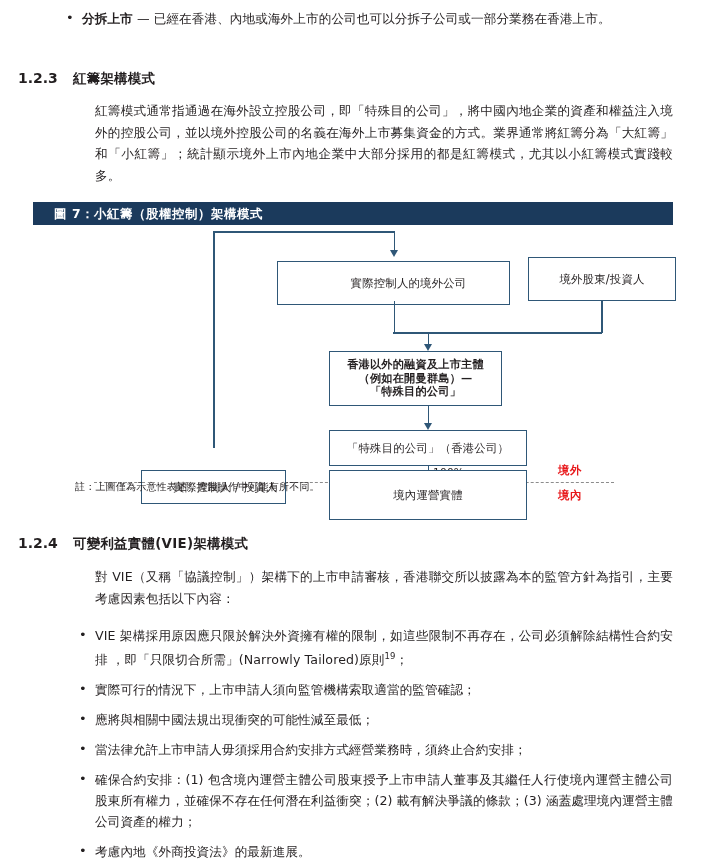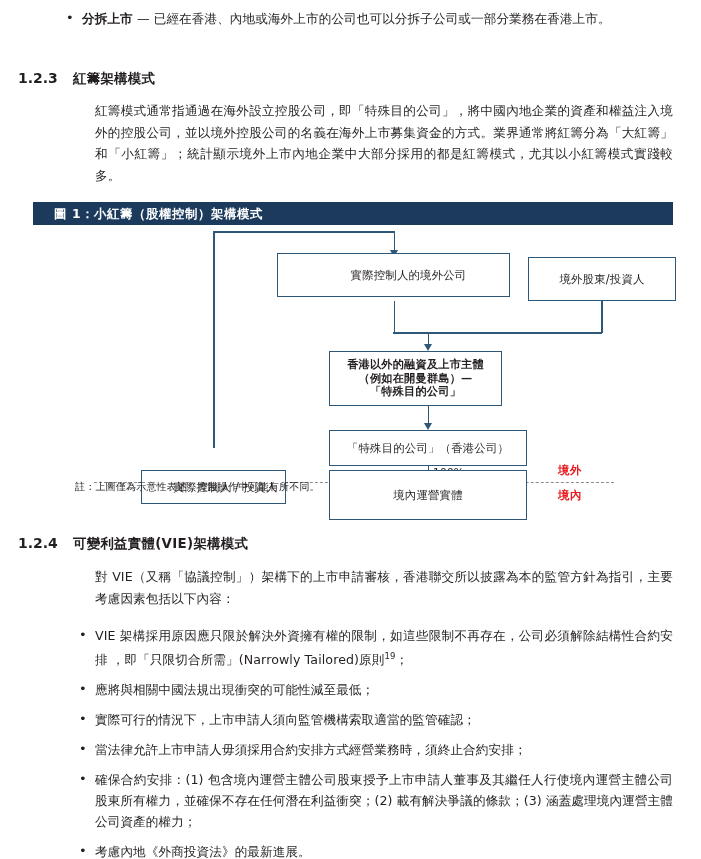--- a/index.html
+++ b/index.html
@@ -175,32 +175,32 @@
 
   <div class="section-head abs" id="head-123">
     <span class="section-num">1.2.3</span>
     <span class="section-title">紅籌架構模式</span>
   </div>
 
   <div class="body-para abs" id="para-123">紅籌模式通常指通過在海外設立控股公司，即「特殊目的公司」，將中國內地企業的資產和權益注入境外的控股公司，並以境外控股公司的名義在海外上市募集資金的方式。業界通常將紅籌分為「大紅籌」和「小紅籌」；統計顯示境外上市內地企業中大部分採用的都是紅籌模式，尤其以小紅籌模式實踐較多。</div>
 
   <div class="abs" id="figure">
 
-    <div class="fig-header">圖 1：小紅籌（股權控制）架構模式</div>
+    <div class="fig-header">圖 7：小紅籌（股權控制）架構模式</div>
 
     <div class="fig-canvas">
 
       <div class="line hline" style="left:180px; top:6px; width:182px;"></div>
 
       <div class="line vline" style="left:180px; top:6px; height:217px;"></div>
 
       <div class="line vline" style="left:360.5px; top:6px; height:22px;"></div>
       <div class="arrowhead" style="left:356.7px; top:25px;"></div>
 
-      <div class="node" style="left:244px; top:28px; width:233px; height:44px;padding-left:30px;">實際控制人的境外公司</div>
+      <div class="node" style="left:244px; top:36px; width:233px; height:44px;padding-left:30px;">實際控制人的境外公司</div>
 
       <div class="node" style="left:495px; top:32px; width:148px; height:44px;">境外股東/投資人</div>
 
       <div class="line vline" style="left:360.5px; top:76px; height:32px;"></div>
       <div class="line vline" style="left:568px; top:76px; height:32px;"></div>
       <div class="line hline" style="left:360px; top:107px; width:209px;"></div>
       <div class="line vline" style="left:394.5px; top:107px; height:15px;"></div>
       <div class="arrowhead" style="left:390.7px; top:119px;"></div>
 
       <div class="node bold" style="left:296px; top:126px; width:173px; height:55px; white-space:pre-line;">香港以外的融資及上市主體
@@ -235,26 +235,26 @@
     <span class="section-title">可變利益實體(VIE)架構模式</span>
   </div>
 
   <div class="body-para abs" id="para-124">對 VIE（又稱「協議控制」）架構下的上市申請審核，香港聯交所以披露為本的監管方針為指引，主要考慮因素包括以下內容：</div>
 
   <ul class="bullet-list abs" id="vie-bullets">
     <li class="bullet-item">
       <span>VIE 架構採用原因應只限於解決外資擁有權的限制，如這些限制不再存在，公司必須解除結構性合約安排 ，即「只限切合所需」(Narrowly Tailored)原則</span><sup>19</sup><span>；</span>
     </li>
     <li class="bullet-item">
+      <span>實際可行的情況下，上市申請人須向監管機構索取適當的監管確認；</span>
+    </li>
+    <li class="bullet-item">
       <span>應將與相關中國法規出現衝突的可能性減至最低；</span>
     </li>
     <li class="bullet-item">
-      <span>實際可行的情況下，上市申請人須向監管機構索取適當的監管確認；</span>
-    </li>
-    <li class="bullet-item">
       <span>當法律允許上市申請人毋須採用合約安排方式經營業務時，須終止合約安排；</span>
     </li>
     <li class="bullet-item">
       <span>確保合約安排：(1) 包含境內運營主體公司股東授予上市申請人董事及其繼任人行使境內運營主體公司股東所有權力，並確保不存在任何潛在利益衝突；(2) 載有解決爭議的條款；(3) 涵蓋處理境內運營主體公司資產的權力；</span>
     </li>
     <li class="bullet-item">
       <span>考慮內地《外商投資法》的最新進展。</span>
     </li>
   </ul>
 

